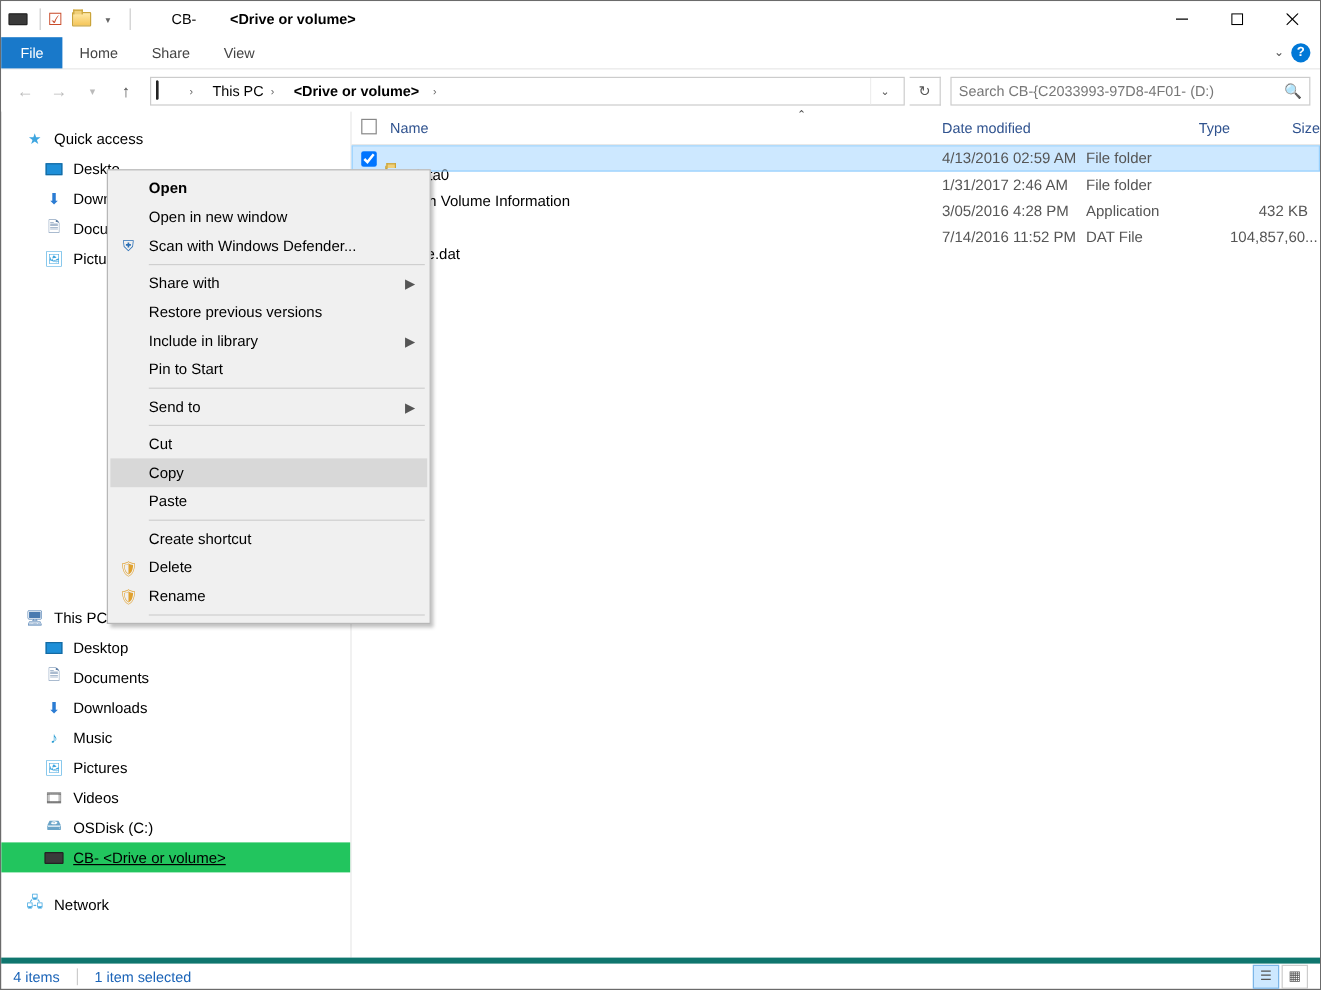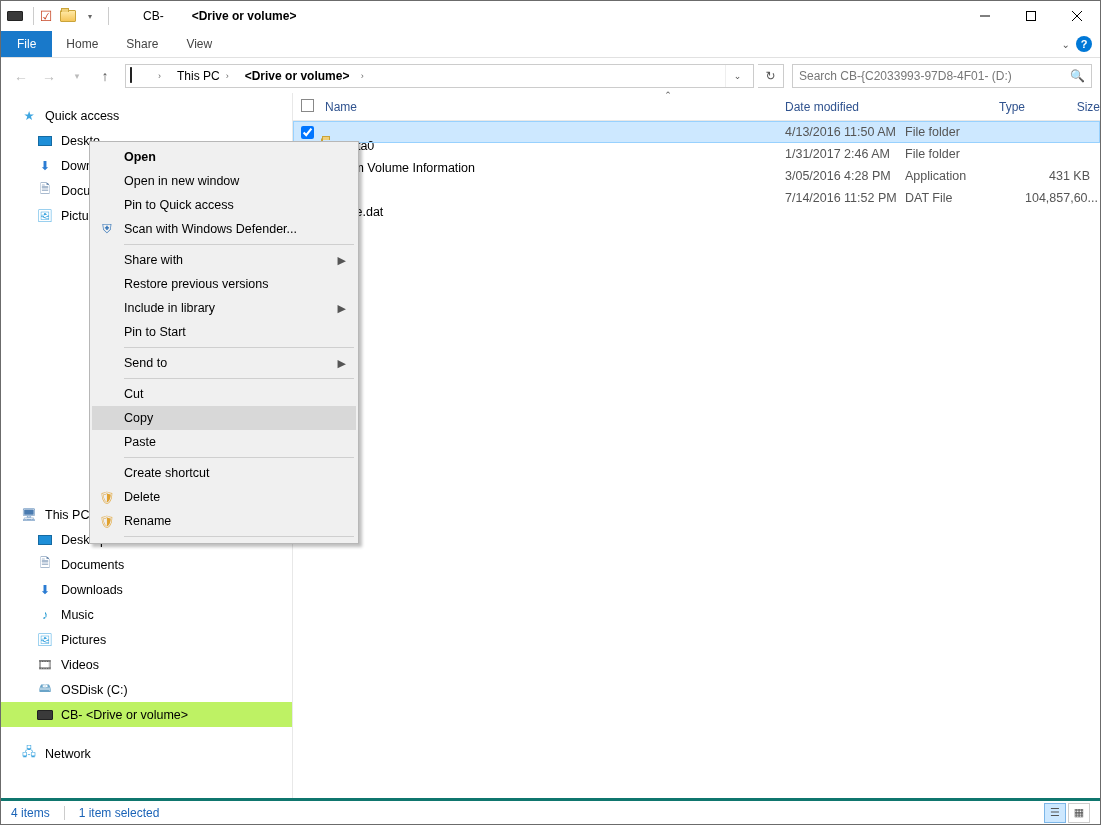--- a/index.html
+++ b/index.html
@@ -31,21 +31,21 @@
   .addrbtn{width:24px;height:22px;display:flex;align-items:center;justify-content:center;border-left:1px solid #eee;color:#555;margin-left:auto;}
   .refreshbtn{width:26px;height:24px;border:1px solid #ccc;border-left:none;display:flex;align-items:center;justify-content:center;color:#555;}
   .searchbox{width:300px;height:24px;border:1px solid #ccc;display:flex;align-items:center;padding:0 6px;margin-left:4px;color:#777;position:relative;}
   .searchbox .sicon{margin-left:auto;color:#555;}
   
   .body{flex:1;display:flex;min-height:0;}
   .sidebar{width:292px;border-right:1px solid #e8e8e8;padding-top:10px;overflow:hidden;}
   .navitem{height:25px;display:flex;align-items:center;padding-left:20px;gap:8px;font-size:12.5px;}
   .navitem.indent{padding-left:36px;}
   .navitem.indent2{padding-left:36px;}
-  .navitem.selected{background:#bef264;}
+  .navitem.selected{background:#22c55e;text-decoration:underline;}
   .navgap{height:14px;}
   .nicon{width:16px;height:16px;flex-shrink:0;display:flex;align-items:center;justify-content:center;}
   
   .content{flex:1;display:flex;flex-direction:column;}
   .cols{height:28px;border-bottom:1px solid #e8e8e8;display:flex;align-items:center;font-size:12px;color:#30538f;padding-left:8px;position:relative;}
   .colcb{width:20px;}
   .colname{flex:1;padding-left:4px;}
   .coldate{width:120px;}
   .coltype{width:120px;text-align:right;}
   .colsize{width:75px;text-align:right;}
@@ -54,21 +54,21 @@
   .filerow.selected{background:#cde8ff;outline:1px solid #98d1fe;outline-offset:-1px;}
   .fcb{width:20px;display:flex;align-items:center;}
   .fcb input{margin:0;}
   .fname{flex:1;display:flex;align-items:flex-start;gap:6px;padding-left:0;margin-top:29px;}
   .ficon{width:16px;height:16px;flex-shrink:0;}
   .fdate{width:120px;color:#555;}
   .ftype{width:120px;color:#555;}
   .fsize{width:75px;text-align:right;color:#555;padding-right:10px;}
   .checkbox{width:13px;height:13px;border:1px solid #888;display:inline-block;}
   
-  .status{height:26px;border-top:3px solid #0f766e;display:flex;align-items:center;padding:0 10px;font-size:12px;color:#1a63b7;gap:14px;}
+  .status{height:26px;border-top:5px solid #0f766e;display:flex;align-items:center;padding:0 10px;font-size:12px;color:#1a63b7;gap:14px;}
   .status .statsep{width:1px;height:14px;background:#ccc;}
   .status .viewbtns{margin-left:auto;display:flex;gap:2px;}
   .viewbtn{width:22px;height:20px;border:1px solid #ccc;display:flex;align-items:center;justify-content:center;font-size:11px;color:#555;}
   .viewbtn.active{background:#cde8ff;border-color:#7cb6e8;}
   
   .ctxmenu{position:absolute;left:88px;top:140px;width:270px;background:#f0f0f0;border:1px solid #b7b7b7;box-shadow:3px 3px 3px rgba(0,0,0,.25);padding:3px 2px;z-index:50;font-size:12.5px;}
   .ctxmenu .mi{height:24px;display:flex;align-items:center;padding-left:32px;position:relative;}
   .ctxmenu .mi.hover{background:#d8d8d8;}
   .ctxmenu .mi.bold{font-weight:bold;}
   .ctxmenu .msep{height:1px;background:#cfcfcf;margin:3px 2px 3px 32px;}
@@ -239,21 +239,21 @@
       </div>
       <div id="filelist">
           <div class="filerow selected">
             <span class="fcb">
               <input type="checkbox" checked="" style="">
             </span>
             <span class="fname">
               <span class="ficon"><span class="foldericon"></span></span>
               <span>data0</span>
             </span>
-            <span class="fdate">4/13/2016 11:50 AM</span>
+            <span class="fdate">4/13/2016 02:59 AM</span>
             <span class="ftype">File folder</span>
             <span class="fsize"></span>
           </div>
           <div class="filerow">
             <span class="fcb"></span>
             <span class="fname">
               <span class="ficon"><span class="foldericon"></span></span>
               <span>tem Volume Information</span>
             </span>
             <span class="fdate">1/31/2017 2:46 AM</span>
@@ -261,21 +261,21 @@
             <span class="fsize"></span>
           </div>
           <div class="filerow">
             <span class="fcb"></span>
             <span class="fname">
               <span class="ficon"><span style="width:14px;height:14px;background:#fff;border:1px solid #888;display:inline-block;"></span></span>
               <span></span>
             </span>
             <span class="fdate">3/05/2016 4:28 PM</span>
             <span class="ftype">Application</span>
-            <span class="fsize">431 KB</span>
+            <span class="fsize">432 KB</span>
           </div>
           <div class="filerow">
             <span class="fcb"></span>
             <span class="fname">
               <span class="ficon"><span style="width:12px;height:14px;background:#fff;border:1px solid #888;display:inline-block;"></span></span>
               <span>tfile.dat</span>
             </span>
             <span class="fdate">7/14/2016 11:52 PM</span>
             <span class="ftype">DAT File</span>
             <span class="fsize">104,857,60...</span>
@@ -290,21 +290,20 @@
     <span>1 item selected</span>
     <div class="viewbtns">
       <div class="viewbtn active">☰</div>
       <div class="viewbtn">▦</div>
     </div>
   </div>
 
   <div class="ctxmenu">
     <div class="mi bold">Open</div>
     <div class="mi">Open in new window</div>
-    <div class="mi">Pin to Quick access</div>
     <div class="mi">
         <span class="micon" style="color:#2b6fb5;">⛨</span>
         <span>Scan with Windows Defender...</span>
       </div>
     <div class="msep"></div>
     <div class="mi">
         <span>Share with</span>
         <span class="arrow">▶</span>
       </div>
     <div class="mi">Restore previous versions</div>

